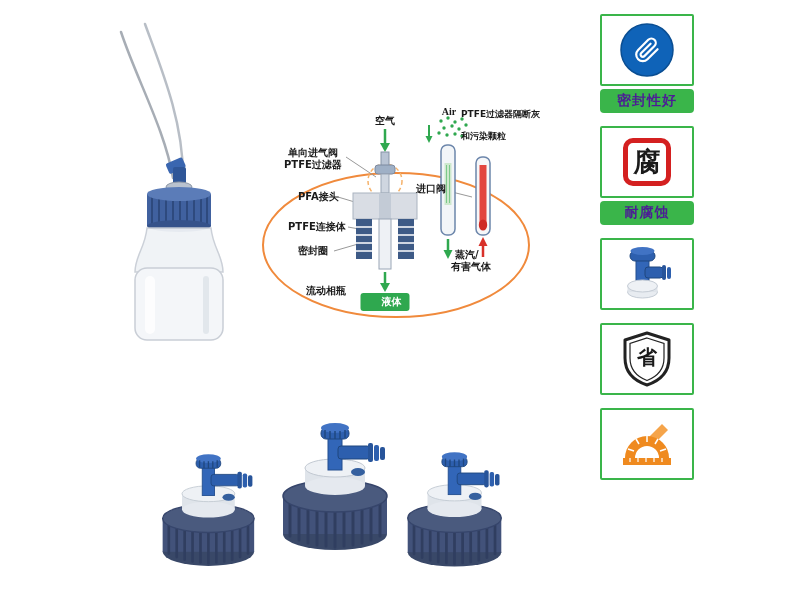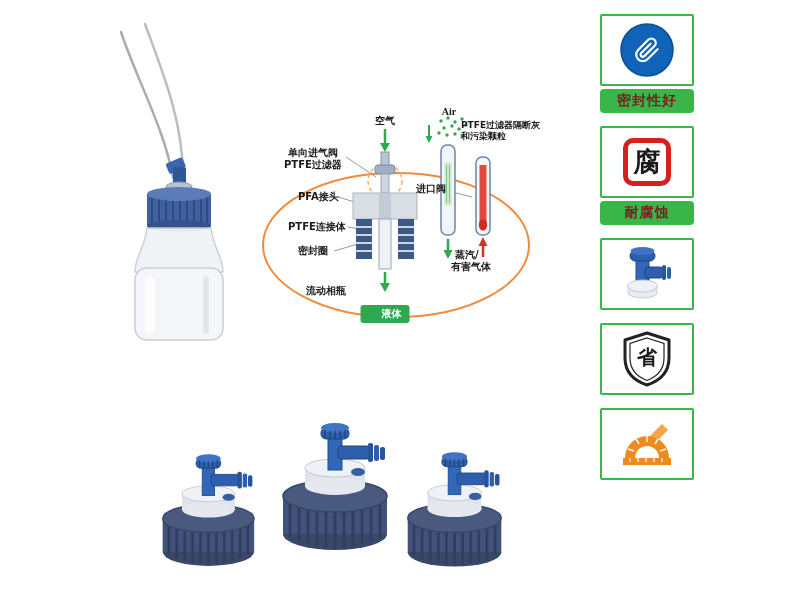--- a/index.html
+++ b/index.html
@@ -19,21 +19,21 @@
   .dlabel.tiny{font-size:9px;}
   .pill{position:absolute;background:#2fa84f;color:#fff;font-size:10px;font-weight:bold;
         padding:2px 8px;border-radius:3px;transform:translateX(-50%);}
 
   
   .badges{position:absolute;left:600px;top:14px;width:94px;display:flex;
           flex-direction:column;gap:13px;}
   .badge{display:flex;flex-direction:column;}
   .badge-icon{height:72px;border:2px solid #3ab54a;border-radius:2px;background:#fff;
               display:flex;align-items:center;justify-content:center;box-sizing:border-box;}
-  .badge-label{margin-top:3px;background:#3ab54a;color:#7f1d1d;font-size:14px;font-weight:bold;
+  .badge-label{margin-top:3px;background:#3ab54a;color:#4c1d95;font-size:14px;font-weight:bold;
                text-align:center;border-radius:4px;padding:3px 0;letter-spacing:1px;}
   .corr-box{width:48px;height:48px;border:5px solid #d42020;border-radius:10px;
             display:flex;align-items:center;justify-content:center;
             font-size:27px;font-weight:900;color:#1a1a1a;box-sizing:border-box;}
   .shield-wrap{position:relative;width:54px;height:58px;}
   .shield-wrap .char{position:absolute;left:50%;top:46%;transform:translate(-50%,-50%);
                      font-size:20px;font-weight:900;color:#1a1a1a;}
 </style>
 </head>
 <body>
@@ -141,25 +141,25 @@
 
     <span class="dlabel center" style="left:127px;top:10px;">空气</span>
     <span class="dlabel center" style="left:191px;top:1px;font-family:Liberation Serif, serif;">Air</span>
     <span class="dlabel" style="left:30px;top:42px;">单向进气阀</span>
     <span class="dlabel" style="left:26px;top:54px;">PTFE过滤器</span>
     <span class="dlabel" style="left:40px;top:86px;">PFA接头</span>
     <span class="dlabel" style="left:30px;top:116px;">PTFE连接体</span>
     <span class="dlabel" style="left:40px;top:140px;">密封圈</span>
     <span class="dlabel" style="left:48px;top:180px;">流动相瓶</span>
     <span class="dlabel" style="left:158px;top:78px;">进口阀</span>
-    <span class="dlabel tiny" style="left:203px;top:15px;">PTFE过滤器隔断灰</span>
+    <span class="dlabel tiny" style="left:203px;top:4px;">PTFE过滤器隔断灰</span>
     <span class="dlabel tiny" style="left:203px;top:26px;">和污染颗粒</span>
     <span class="dlabel" style="left:197px;top:144px;">蒸汽/</span>
     <span class="dlabel" style="left:193px;top:156px;">有害气体</span>
-    <span class="pill" style="left:127px;top:200px;padding-left:21px;">液体</span>
+    <span class="pill" style="left:127px;top:188px;padding-left:21px;">液体</span>
   </div>
 
   <div class="caps-wrap">
     <svg width="380" height="198" viewBox="0 0 380 198">
       <defs>
         <g id="capg">
 
           <ellipse cx="55" cy="118" rx="52" ry="16" fill="#394868"></ellipse>
           <rect x="3" y="80" width="104" height="38" fill="#42527a"></rect>
           <g stroke="#303e60" stroke-width="3" stroke-linecap="round">

